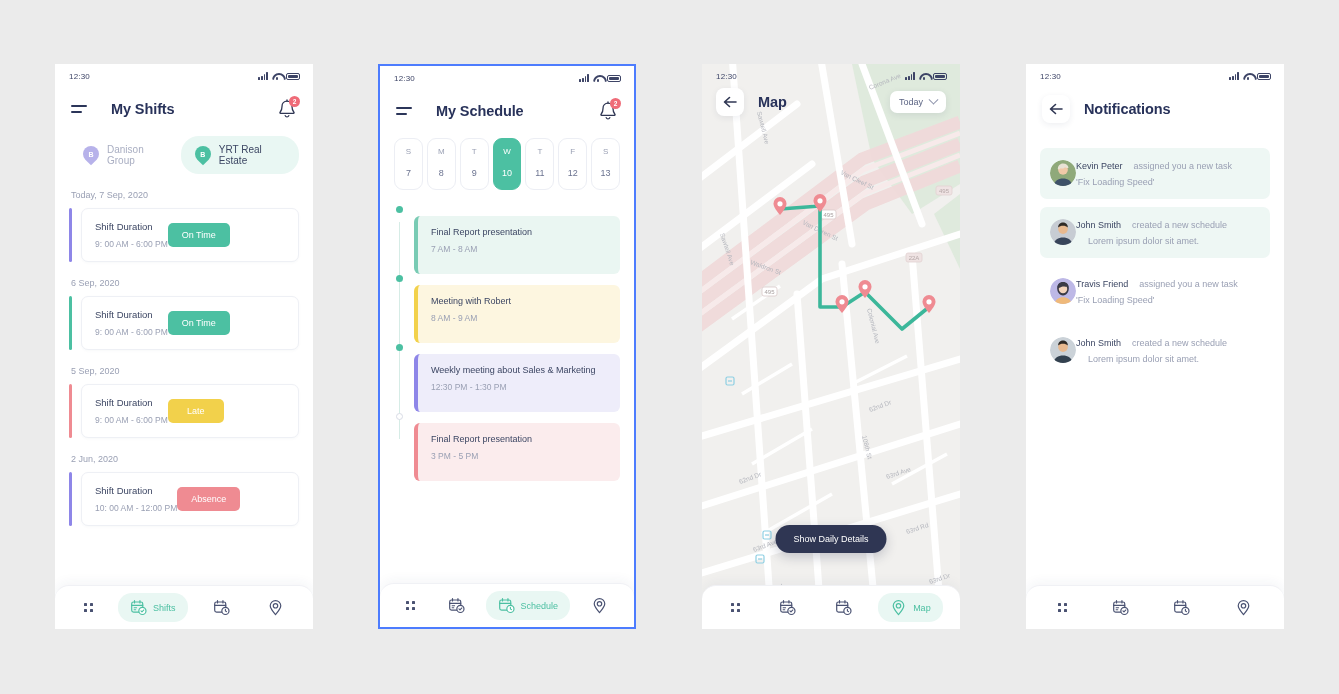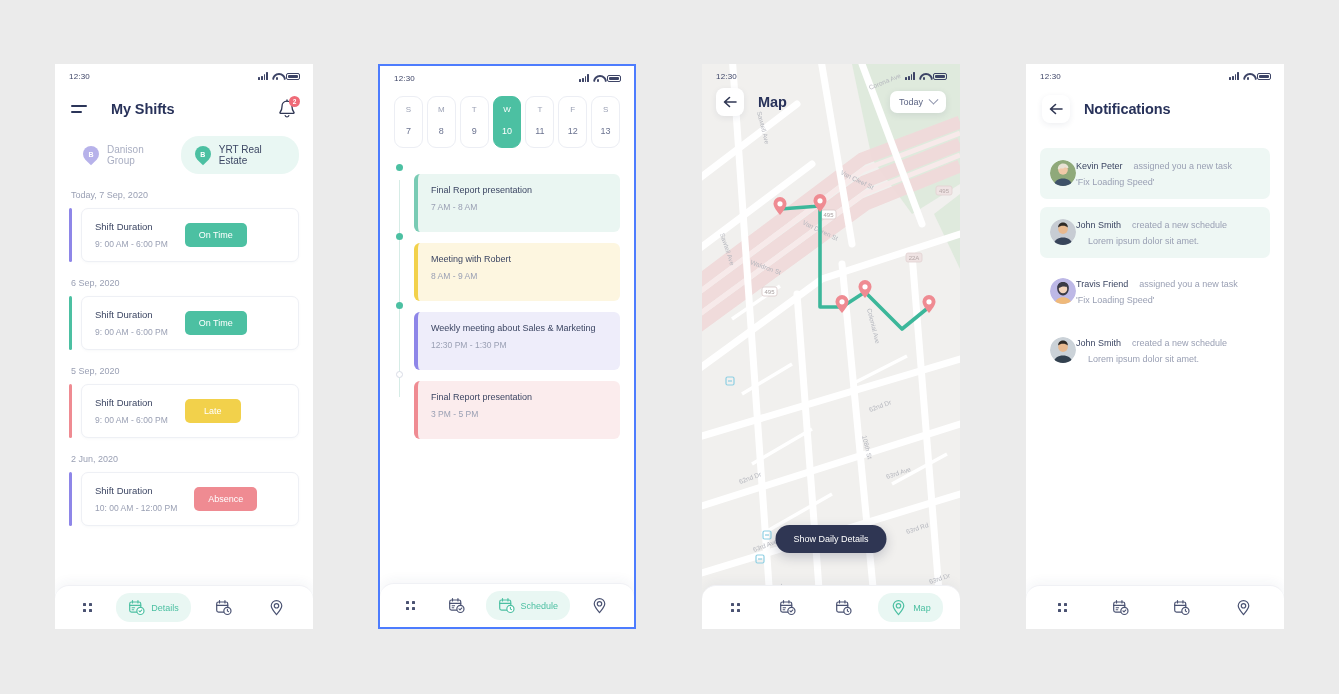--- a/index.html
+++ b/index.html
@@ -104,21 +104,21 @@
   .shift-accent { width:3px; border-radius:2px; flex:0 0 3px; margin-right:9px; }
   .shift-card {
     flex:1; background:#fff; border:1px solid #eef0f5; border-radius:7px;
     padding:12px 13px; display:flex; align-items:center; justify-content:flex-start;
     box-shadow:0 1px 3px rgba(40,50,90,.03);
   }
   .shift-title { font-size:9.5px; color:#3c4663; margin-bottom:7px; }
   .shift-time { font-size:8.5px; color:#9aa0b4; }
   .status-chip {
     border-radius:5px; padding:7px 14px; font-size:9px; color:#fff; min-width:56px;
-    text-align:center; cursor:pointer;margin-left:17px;
+    text-align:center; cursor:pointer;
   }
 
   
   .daystrip { display:flex; justify-content:space-between; gap:4px; margin:6px 0 0; }
   .daycell {
     flex:1; border:1px solid #eceef4; border-radius:9px; padding:8px 0 9px;
     text-align:center; cursor:pointer; background:#fff;
   }
   .daycell .dow { font-size:8px; color:#9aa0b4; margin-bottom:6px; display:block; }
   .daycell .dnum { font-size:9px; color:#6b7governed; }
@@ -294,21 +294,21 @@
           </span>
         </div>
         <div class="navitem active">
           <svg width="17" height="17" viewBox="0 0 20 20">
       <rect x="2" y="3.5" width="13" height="12" rx="2.2" fill="none" stroke="#4cc0a2" stroke-width="1.4"></rect>
       <path d="M2 7.4h13M5.3 2v2.6M11.7 2v2.6" stroke="#4cc0a2" stroke-width="1.4" stroke-linecap="round"></path>
       <path d="M4.8 10.4h3M4.8 12.7h2" stroke="#4cc0a2" stroke-width="1.2" stroke-linecap="round"></path>
       <circle cx="14.6" cy="14" r="4.2" fill="#fff" stroke="#4cc0a2" stroke-width="1.4"></circle>
       <path d="M12.9 14l1.2 1.2 2.2-2.3" fill="none" stroke="#4cc0a2" stroke-width="1.3" stroke-linecap="round" stroke-linejoin="round"></path>
     </svg>
-          <span class="navlabel">Details</span>
+          <span class="navlabel">Shifts</span>
         </div>
         <div class="navitem">
           <svg width="17" height="17" viewBox="0 0 20 20">
       <rect x="2" y="3.5" width="13" height="12" rx="2.2" fill="none" stroke="#4a5272" stroke-width="1.4"></rect>
       <path d="M2 7.4h13M5.3 2v2.6M11.7 2v2.6" stroke="#4a5272" stroke-width="1.4" stroke-linecap="round"></path>
       <circle cx="14.6" cy="14" r="4.2" fill="#fff" stroke="#4a5272" stroke-width="1.4"></circle>
       <path d="M14.6 12.2V14l1.3.9" fill="none" stroke="#4a5272" stroke-width="1.3" stroke-linecap="round"></path>
     </svg>
         </div>
         <div class="navitem">
@@ -329,20 +329,35 @@
             <i></i>
             <i></i>
             <i></i>
             <i></i>
           </span>
         <span class="wifi"></span>
         <span class="batt"></span>
       </span>
     </div>
 
+    <div class="appbar">
+      <div class="hamburger">
+          <span></span>
+          <span></span>
+        </div>
+      <div class="apptitle">My Schedule</div>
+      <div class="bellwrap">
+        <div class="bell-badge">2</div>
+        <svg width="20" height="22" viewBox="0 0 20 22">
+          <path d="M10 3.2c-3 0-5 2.2-5 5.2 0 4-1.4 5.1-2 5.9-.3.4 0 1 .5 1h13c.5 0 .8-.6.5-1-.6-.8-2-1.9-2-5.9 0-3-2-5.2-5-5.2z" fill="none" stroke="#2f3653" stroke-width="1.3" stroke-linejoin="round"></path>
+          <path d="M8.2 17.6a1.9 1.9 0 0 0 3.6 0" fill="none" stroke="#2f3653" stroke-width="1.3" stroke-linecap="round"></path>
+          <path d="M10 3.2V1.9" stroke="#2f3653" stroke-width="1.3" stroke-linecap="round"></path>
+        </svg>
+      </div>
+    </div>
 
     <div class="body-scroll">
       <div class="daystrip" id="daystrip">
           <div class="daycell">
      <span class="dow">S</span>
      <span class="dnum">7</span>
    </div>
           <div class="daycell">
      <span class="dow">M</span>
      <span class="dnum">8</span>

